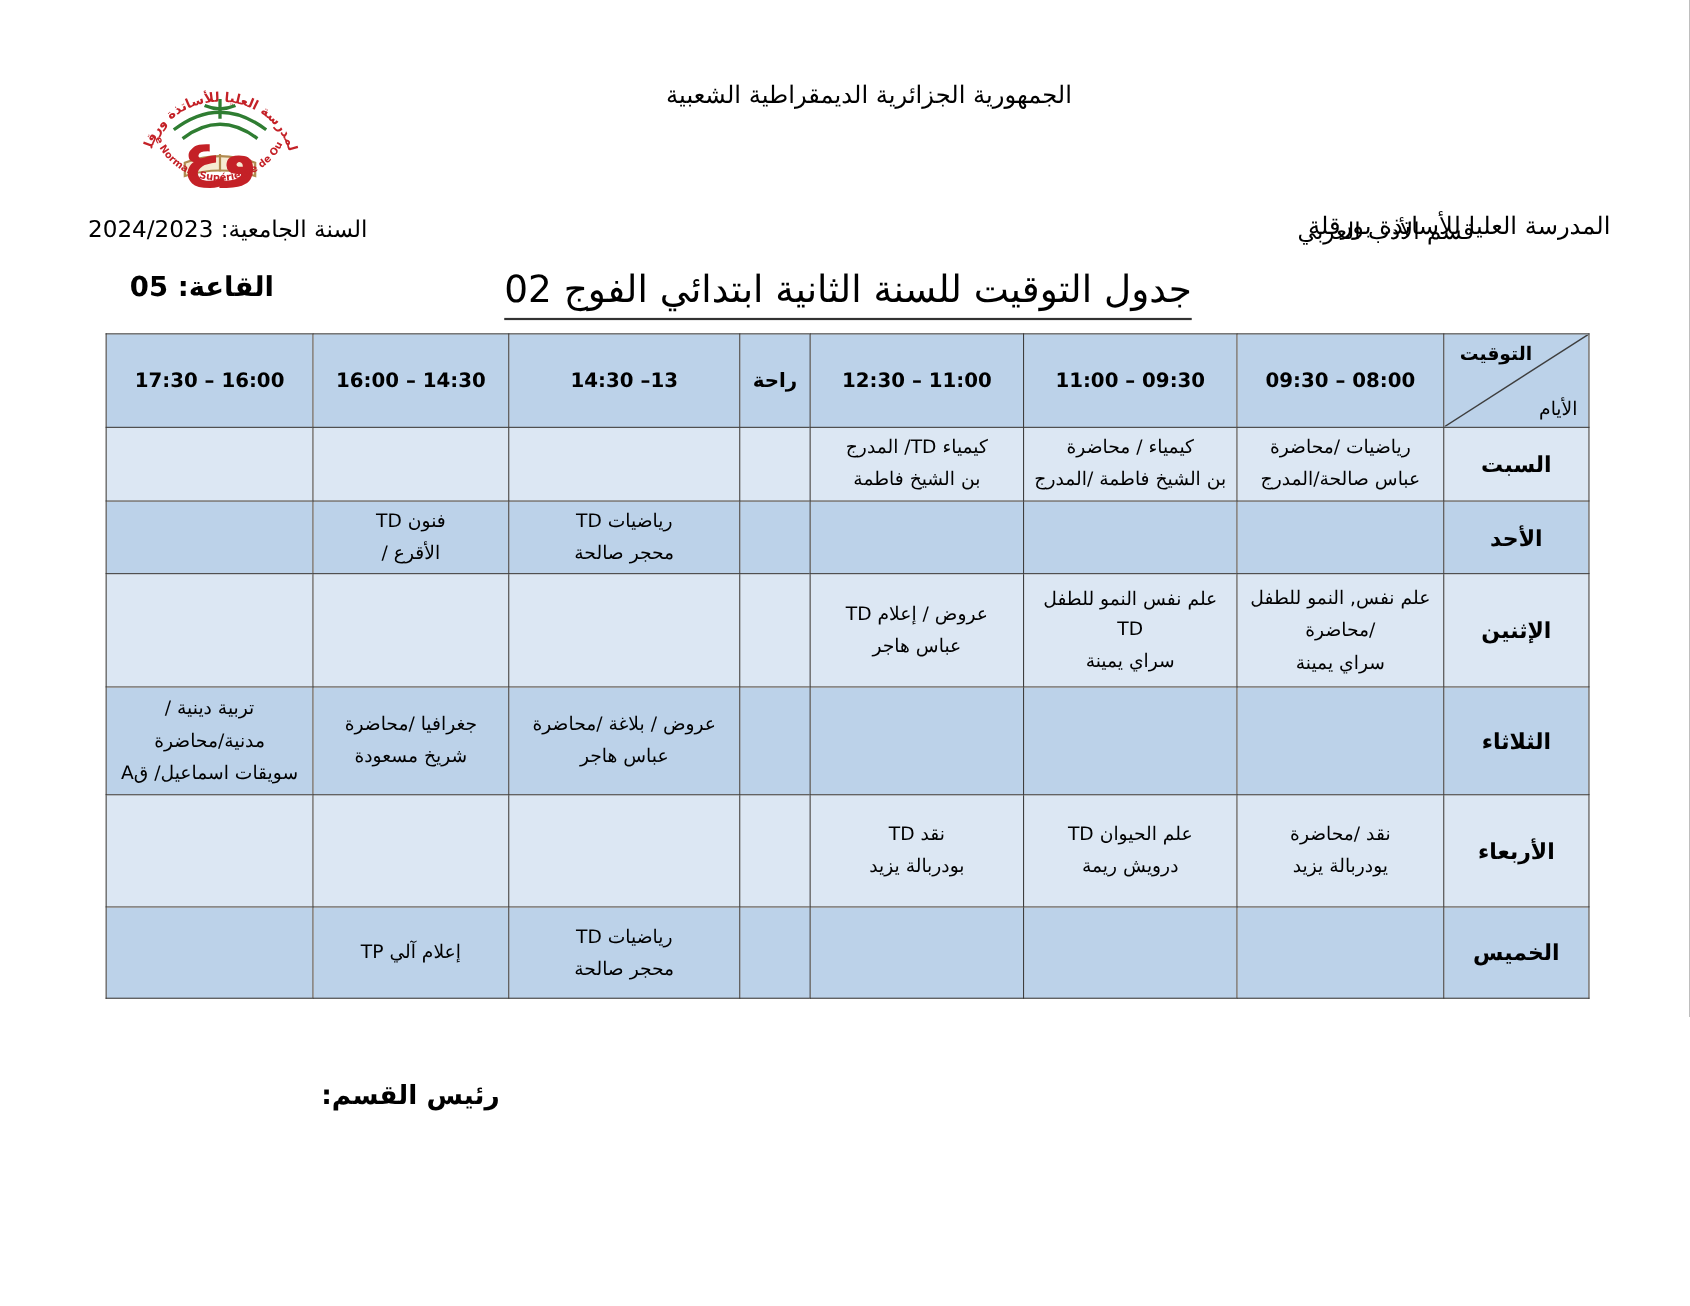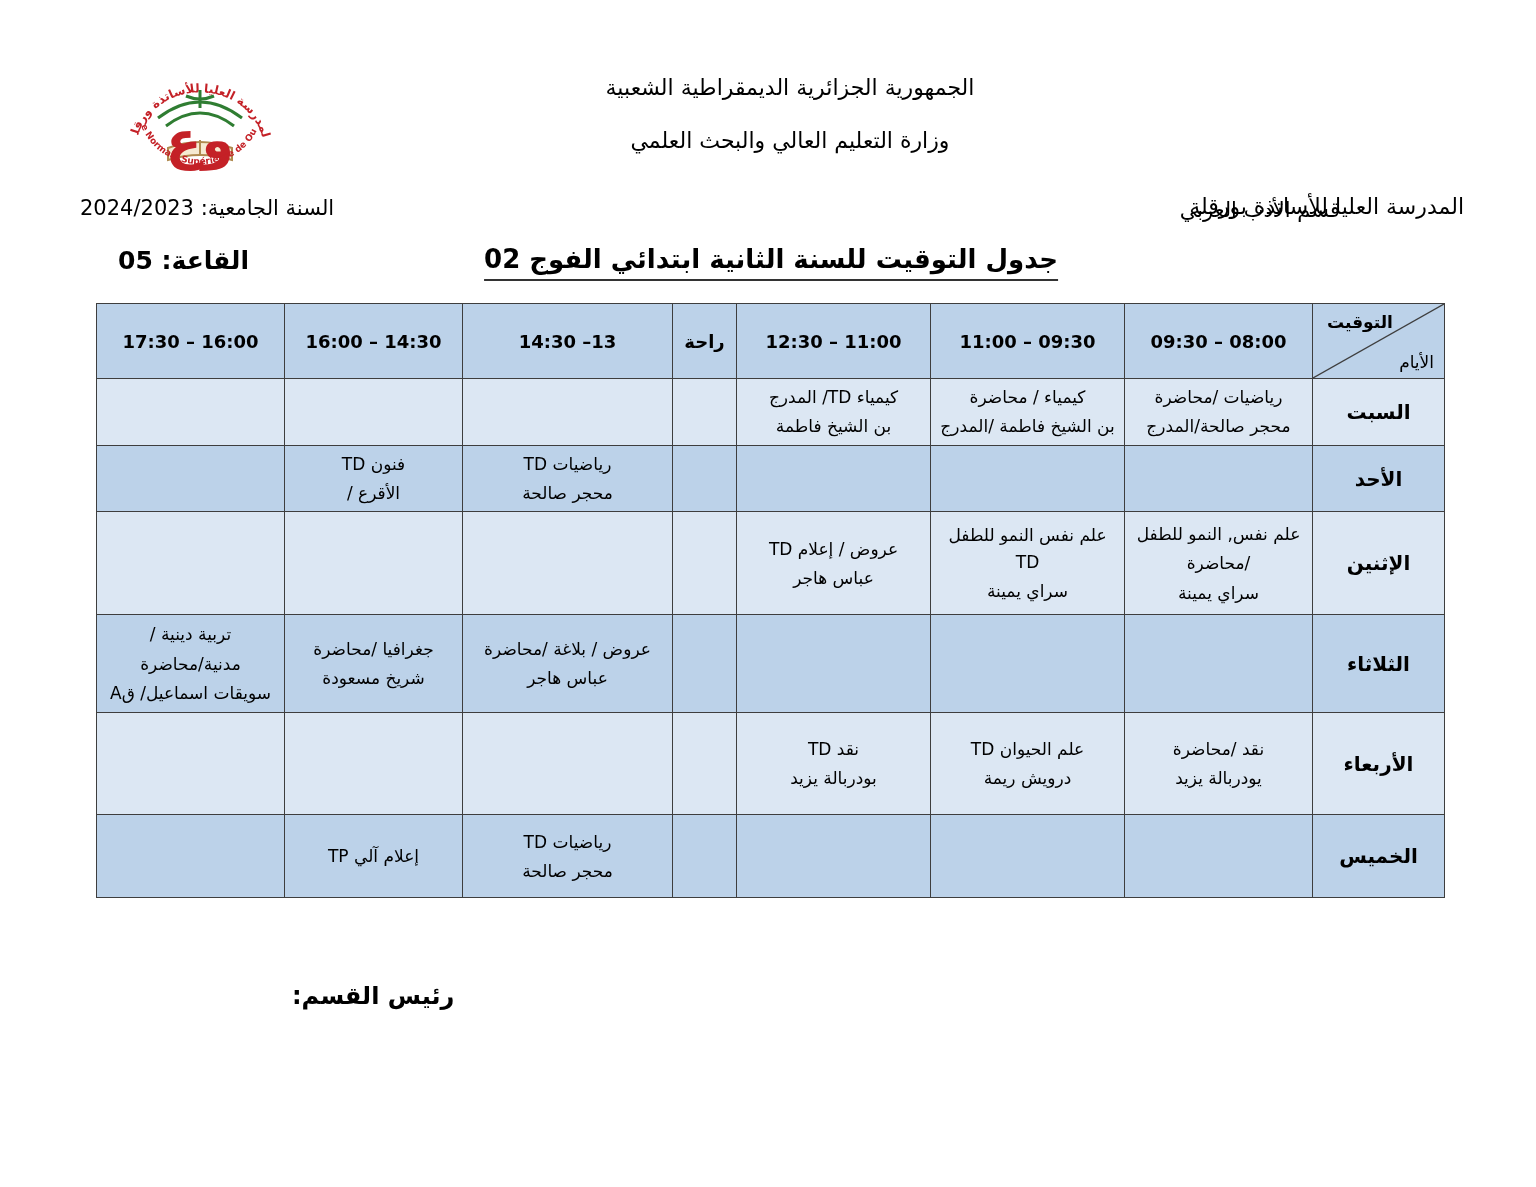--- a/index.html
+++ b/index.html
@@ -17,38 +17,38 @@
   .logo{position:absolute;left:112px;top:56px;width:176px;height:138px;}
   .ministry{
     position:absolute;top:62px;left:790px;transform:translateX(-50%);
     text-align:center;font-size:22px;line-height:2.4;white-space:nowrap;
   }
   .school{position:absolute;top:166px;right:72px;font-size:22px;white-space:nowrap;margin-top:28px;}
   .dept{position:absolute;top:198px;right:196px;font-size:21px;white-space:nowrap;}
   .year{position:absolute;top:196px;left:80px;font-size:21px;white-space:nowrap;direction:rtl;}
   .doc-title{
     position:absolute;top:244px;left:771px;transform:translateX(-50%);
-    font-size:26px;font-weight:bold;white-space:nowrap;
+    font-size:34px;font-weight:normal;white-space:nowrap;
     border-bottom:2px solid #333;padding-bottom:5px;
   }
   .room{position:absolute;top:246px;left:118px;font-size:25px;font-weight:bold;white-space:nowrap;}
   .signature{position:absolute;top:982px;left:292px;font-size:24px;font-weight:bold;white-space:nowrap;}
 
   
   table.timetable{
     position:absolute;left:96px;top:303px;
     width:1348px;table-layout:fixed;
     border-collapse:collapse;direction:rtl;
   }
   table.timetable th,table.timetable td{
     border:1.6px solid #3e3e3e;
     text-align:center;vertical-align:middle;
     padding:2px 4px;overflow:hidden;
   }
-  tr.hdr{height:75px;background:#bcd2e9;}
+  tr.hdr{height:85px;background:#bcd2e9;}
   tr.light{background:#dce7f3;}
   tr.dark{background:#bcd2e9;}
   .time-label{direction:ltr;unicode-bidi:isolate;font-weight:bold;font-size:18px;}
   .break-label{font-weight:bold;font-size:18px;}
   th.day-cell{font-weight:bold;font-size:20px;}
   td.sched .cl{font-size:17px;line-height:1.55;margin:3px 0;text-align:center;}
   
   th.corner{position:relative;padding:0;}
   th.corner svg.diag{position:absolute;inset:0;width:100%;height:100%;}
   .corner-top{position:absolute;top:8px;left:14px;font-weight:bold;font-size:17px;}
@@ -85,21 +85,20 @@
       <text x="88" y="102" font-size="52" font-weight="bold" fill="#c42127" text-anchor="middle">وع</text>
 
       <text font-size="9" fill="#c42127" font-weight="bold">
         <textPath href="#arcBot" startOffset="50%" text-anchor="middle">Ecole Normale Supérieure de Ouargla</textPath>
       </text>
     </svg>
   </div>
 
   <div class="ministry">
     <div>الجمهورية الجزائرية الديمقراطية الشعبية</div>
-    <div>وزارة التعليم العالي والبحث العلمي</div>
   </div>
 
   <div class="school">المدرسة العليا للأساتذة بورقلة</div>
   <div class="dept">قسم الأدب العربي</div>
   <div class="year">السنة الجامعية: 2024/2023</div>
 
   <div class="doc-title">جدول التوقيت للسنة الثانية ابتدائي الفوج 02</div>
   <div class="room">القاعة: 05</div>
 
   <table class="timetable">
@@ -129,21 +128,21 @@
         <th><span class="time-label">14:30 –13</span></th>
         <th><span class="time-label">16:00 – 14:30</span></th>
         <th><span class="time-label">17:30 – 16:00</span></th>
       </tr>
     </thead>
     <tbody id="tt-body">
         <tr class="light" style="height: 64px;">
           <th class="day-cell">السبت</th>
           <td class="sched">
             <div class="cl">رياضيات /محاضرة</div>
-            <div class="cl">محجر صالحة/المدرج</div>
+            <div class="cl">عباس صالحة/المدرج</div>
           </td>
           <td class="sched">
             <div class="cl">كيمياء / محاضرة</div>
             <div class="cl">بن الشيخ فاطمة /المدرج</div>
           </td>
           <td class="sched">
             <div class="cl">كيمياء TD/ المدرج</div>
             <div class="cl">بن الشيخ فاطمة</div>
           </td>
           <td class="sched"></td>

